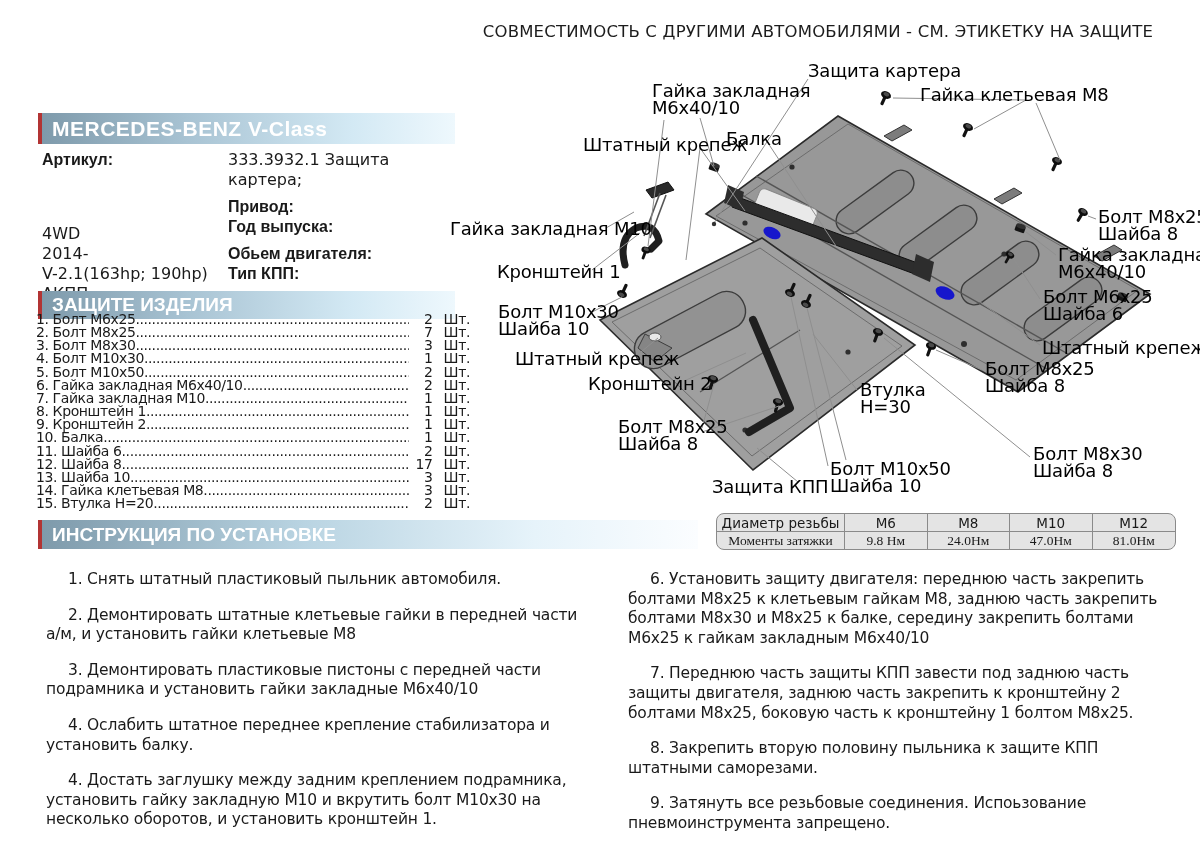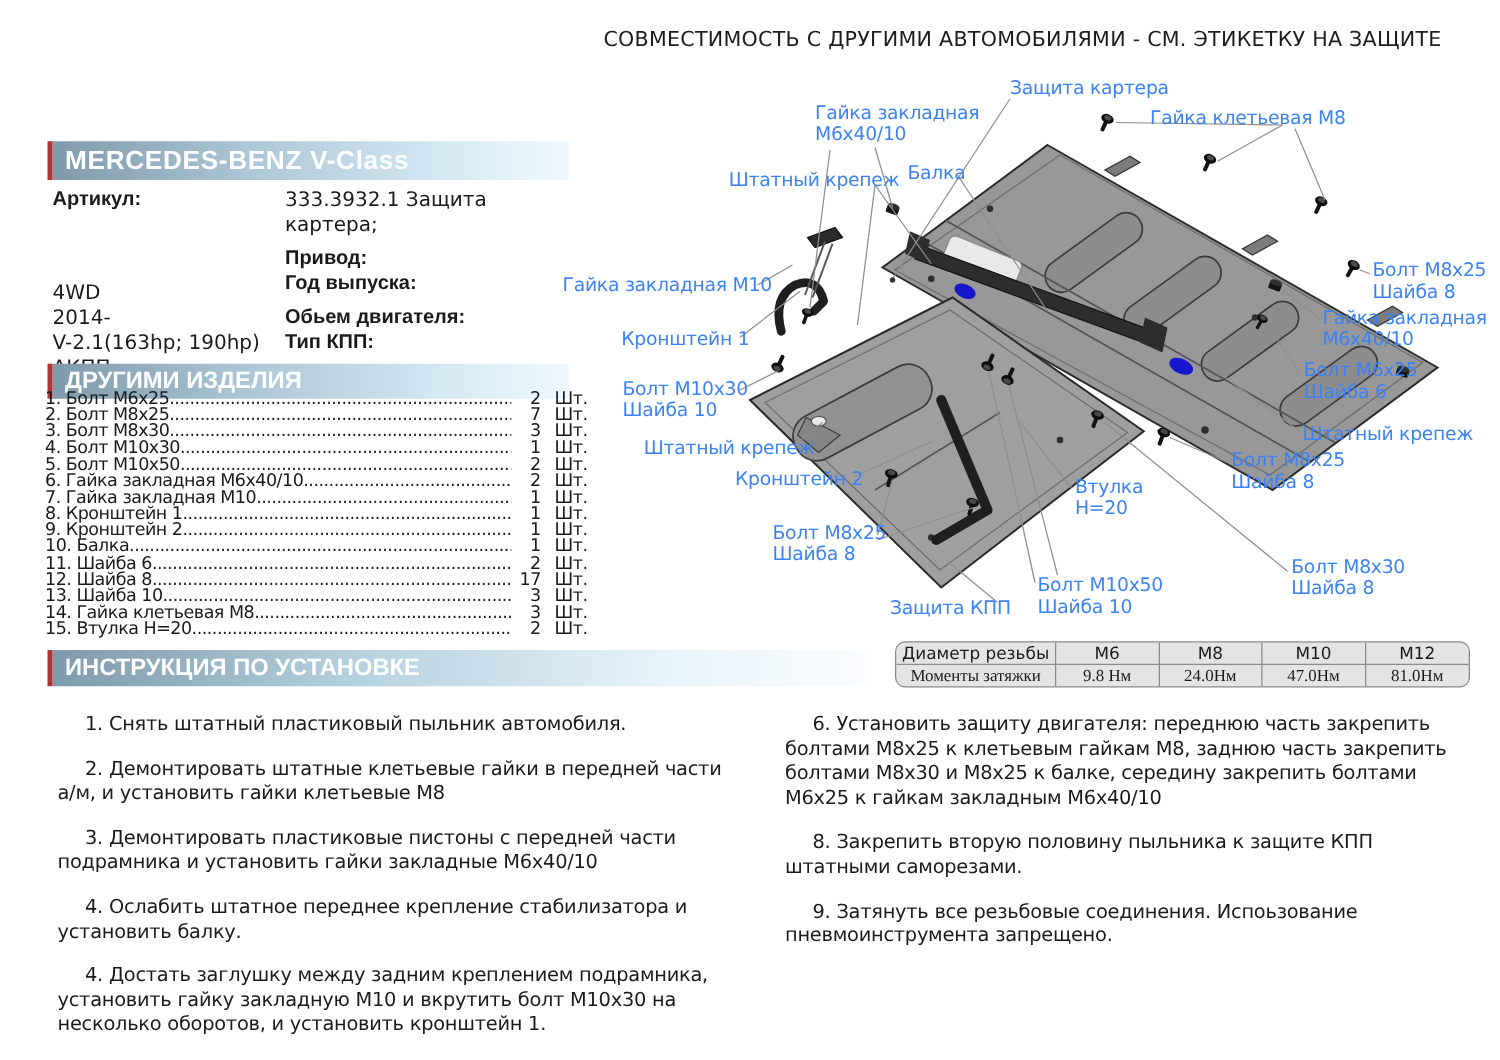--- a/index.html
+++ b/index.html
@@ -43,21 +43,21 @@
   .icol.left{left:30px;top:554px;width:582px;}
   .icol.right{left:612px;top:554px;width:582px;}
   
   .tq{left:716px;top:513px;width:458px;border:1.5px solid #8a8a8a;border-radius:8px;overflow:hidden;
     display:grid;grid-template-columns:128px 1fr 1fr 1fr 1fr;background:#e4e4e4;font-size:13.5px;}
   .tq .cell{border-right:1px solid #8a8a8a;border-bottom:1px solid #8a8a8a;
     height:17px;display:flex;align-items:center;justify-content:center;}
   .tq .cell.lastcol{border-right:none;}
   .tq .cell.lastrow{border-bottom:none;font-family:Liberation Serif, serif;}
   
-  .dlabel{position:absolute;font-size:15px;line-height:17px;color:#3b82f6;letter-spacing:-.2px;white-space:nowrap;}
+  .dlabel{position:absolute;font-size:18px;line-height:17px;color:#000000;letter-spacing:-.2px;white-space:nowrap;}
 </style>
 </head>
 <body>
 
 <div class="abs compat">СОВМЕСТИМОСТЬ С ДРУГИМИ АВТОМОБИЛЯМИ - СМ. ЭТИКЕТКУ НА ЗАЩИТЕ</div>
 
 <div class="bar title">
   <span>MERCEDES-BENZ V-Class</span>
 </div>
 
@@ -69,21 +69,21 @@
   <div class="gap">4WD</div>
   <div class="lbl">Год выпуска:</div>
   <div>2014-</div>
   <div class="lbl">Обьем двигателя:</div>
   <div>V-2.1(163hp; 190hp)</div>
   <div class="lbl">Тип КПП:</div>
   <div>АКПП</div>
 </div>
 
 <div class="bar parts">
-  <span>ДРУГИМИ ИЗДЕЛИЯ</span>
+  <span>ЗАЩИТЕ ИЗДЕЛИЯ</span>
 </div>
 <div class="abs plist">
   <div class="prow">
       <span class="pname">1. Болт М6х25</span>
       <span class="dots"></span>
       <span class="qty">2</span>
       <span class="unit">Шт.</span>
     </div>
   <div class="prow">
       <span class="pname">2. Болт М8х25</span>
@@ -176,20 +176,21 @@
 </div>
 <div class="abs icol left">
   <p>1. Снять штатный пластиковый пыльник автомобиля.</p>
   <p>2. Демонтировать штатные клетьевые гайки в передней части а/м, и установить гайки клетьевые М8</p>
   <p>3. Демонтировать пластиковые пистоны с передней части подрамника и установить гайки закладные М6х40/10</p>
   <p>4. Ослабить штатное переднее крепление стабилизатора и установить балку.</p>
   <p>4. Достать заглушку между задним креплением подрамника, установить гайку закладную М10 и вкрутить болт М10х30 на несколько оборотов, и установить кронштейн 1.</p>
 </div>
 <div class="abs icol right">
   <p>6. Установить защиту двигателя: переднюю часть закрепить болтами М8х25 к клетьевым гайкам М8, заднюю часть закрепить болтами М8х30 и М8х25 к балке, середину закрепить болтами М6х25 к гайкам закладным М6х40/10</p>
+  <p>7. Переднюю часть защиты КПП завести под заднюю часть защиты двигателя, заднюю часть закрепить к кронштейну 2 болтами М8х25, боковую часть к кронштейну 1 болтом М8х25.</p>
   <p>8. Закрепить вторую половину пыльника к защите КПП штатными саморезами.</p>
   <p>9. Затянуть все резьбовые соединения. Испоьзование пневмоинструмента запрещено.</p>
 </div>
 
 <div class="abs tq">
   <div class="cell">Диаметр резьбы</div>
   <div class="cell">М6</div>
   <div class="cell">М8</div>
   <div class="cell">М10</div>
   <div class="cell lastcol">М12</div>
@@ -357,21 +358,21 @@
 </div>
 <div class="dlabel" style="left:712px;top:478px;">
   <div>Защита КПП</div>
 </div>
 <div class="dlabel" style="left:830px;top:460px;">
   <div>Болт М10х50</div>
   <div>Шайба 10</div>
 </div>
 <div class="dlabel" style="left:860px;top:381px;">
   <div>Втулка</div>
-  <div>Н=20</div>
+  <div>Н=30</div>
 </div>
 <div class="dlabel" style="left:1042px;top:339px;">
   <div>Штатный крепеж</div>
 </div>
 <div class="dlabel" style="left:985px;top:360px;">
   <div>Болт М8х25</div>
   <div>Шайба 8</div>
 </div>
 <div class="dlabel" style="left:1033px;top:445px;">
   <div>Болт М8х30</div>

